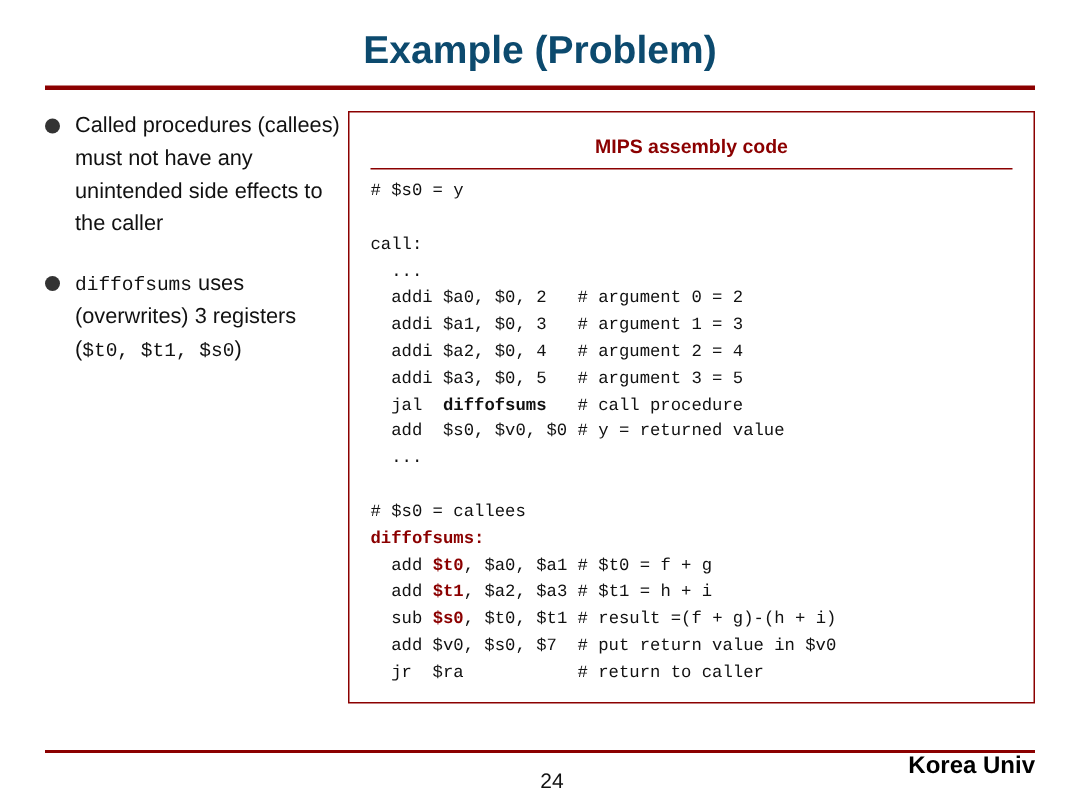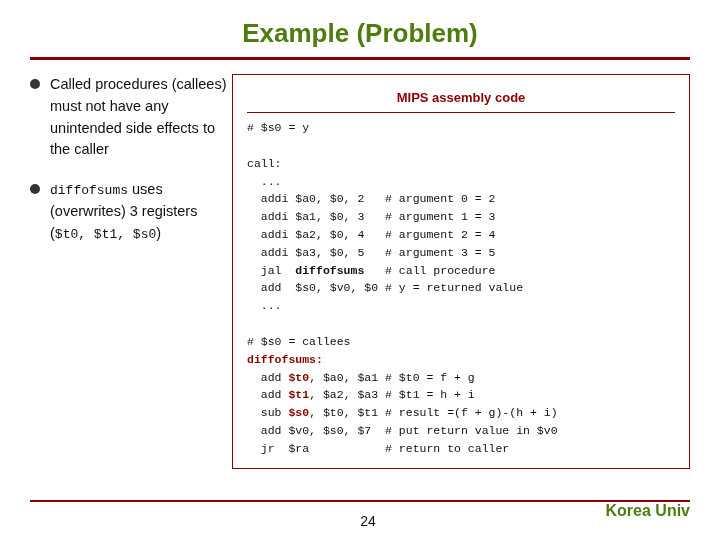--- a/index.html
+++ b/index.html
@@ -17,21 +17,21 @@
       height: 540px;
       background: #ffffff;
       position: relative;
       padding: 18px 30px 10px 30px;
     }
 
     .title {
       text-align: center;
       font-size: 26px;
       font-weight: bold;
-      color: #4d7c0f;
+      color: #0c4a6e;
       margin-bottom: 8px;
     }
 
     .title-underline {
       height: 3px;
       background: #8b0000;
       margin-bottom: 14px;
     }
 
     .content-area {
@@ -123,21 +123,21 @@
       bottom: 38px;
       left: 30px;
       right: 30px;
       height: 2px;
       background: #8b0000;
     }
 
     .korea-univ {
       font-size: 16px;
       font-weight: bold;
-      color: #4d7c0f;
+      color: #000000;
       position: absolute;
       right: 30px;
       bottom: 10px;
     }
   </style>
 </head>
 <body>
 
 <div class="slide">
   <div class="title">Example (Problem)</div>

